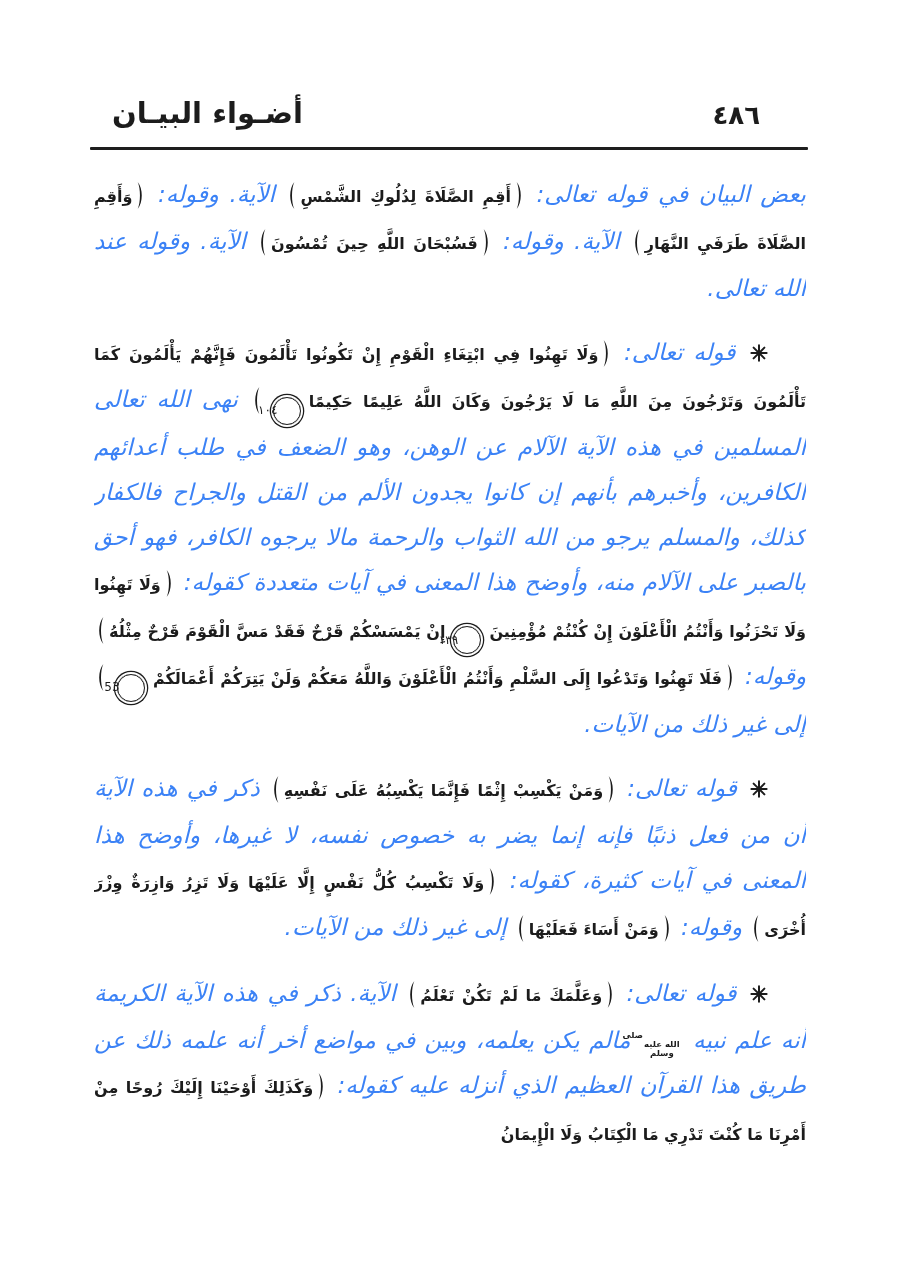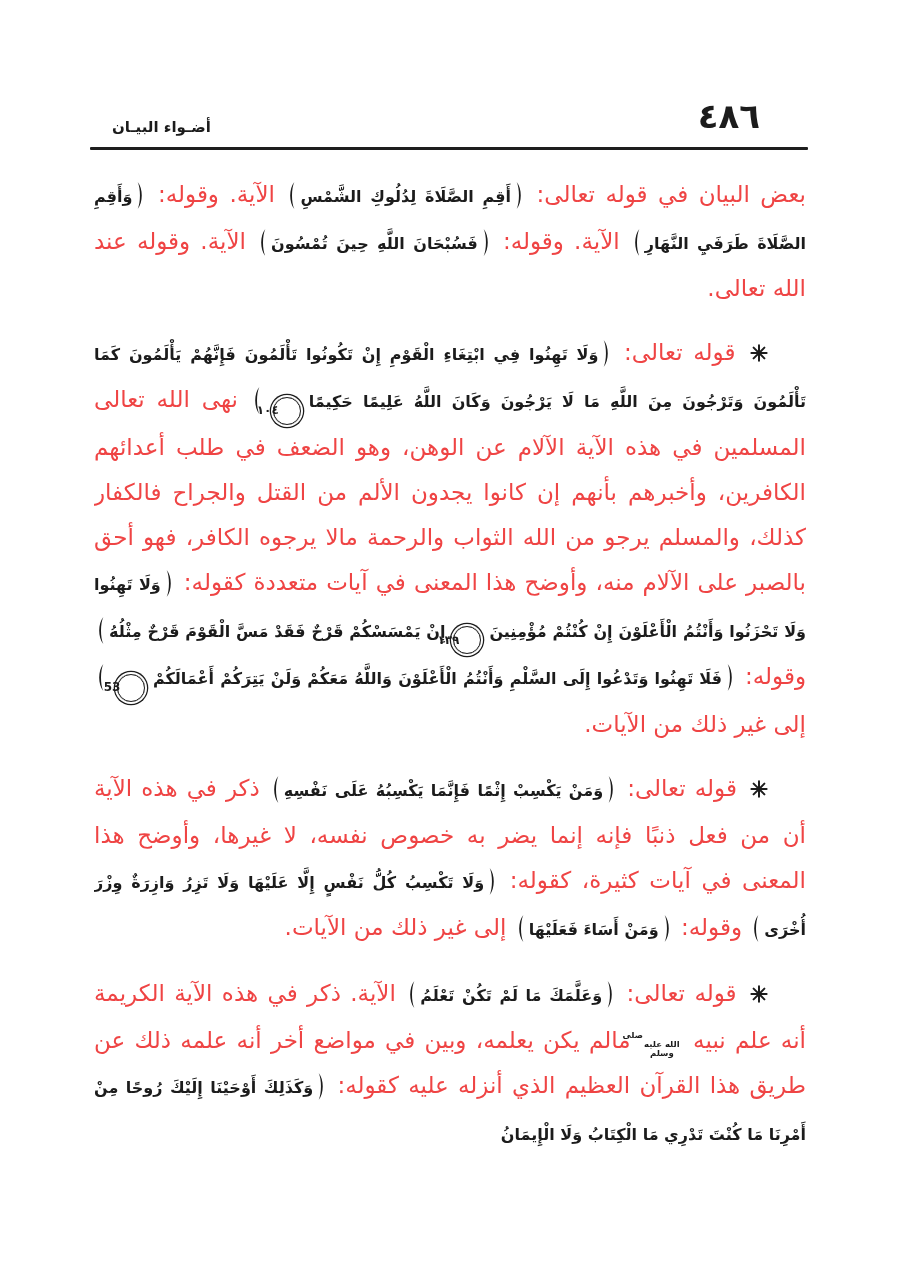--- a/index.html
+++ b/index.html
@@ -11,47 +11,47 @@
     overflow:hidden;
     font-family:"DejaVu Sans",sans-serif;
     color:#1c1c1c;
     direction:rtl;
   }
   .header{
     position:absolute;top:96px;right:92px;left:92px;
     display:flex;justify-content:space-between;align-items:flex-end;
     direction:rtl;
   }
-  .pagenum{font-size:34px;font-weight:bold;margin-right:48px;letter-spacing:2px;}
-  .title{font-size:15px;font-weight:bold;margin-left:20px;letter-spacing:.5px;}
+  .pagenum{font-size:26px;font-weight:bold;margin-right:48px;letter-spacing:2px;}
+  .title{font-size:29px;font-weight:bold;margin-left:20px;letter-spacing:.5px;}
   .rule{position:absolute;top:147px;right:92px;left:90px;height:3px;background:#1e1e1e;border-radius:1px;}
   .content{
     position:absolute;top:172px;right:94px;left:94px;bottom:70px;
     direction:rtl;
     text-align:justify;
     overflow:hidden;
   }
   p.para{
     margin:0 0 19px 0;
     font-size:23px;
     line-height:45px;
   }
   p.para.indent{text-indent:38px;}
-  .t{color:#ef4444;}
+  .t{color:#3b82f6;font-style:italic;}
   .q{font-weight:bold;font-size:16px;letter-spacing:-0.2px;}
   .bracket{display:inline-block;width:11px;height:27px;vertical-align:-7px;margin:0 2px;}
   .bracket svg{width:11px;height:27px;display:block;}
   .star{display:inline-block;width:18px;height:18px;vertical-align:-2px;margin-left:4px;}
   .star svg{width:18px;height:18px;display:block;}
   .aya{
     display:inline-flex;align-items:center;justify-content:center;
     width:26px;height:26px;
     border:1.4px solid #1c1c1c;border-radius:50%;
     box-shadow:0 0 0 2px #ffffff,0 0 0 3.3px #1c1c1c;
-    font-size:12px;font-weight:bold;
+    font-size:12px;font-weight:normal;
     margin:0 8px;vertical-align:-7px;
     letter-spacing:0;
   }
   .saw{
     display:inline-block;width:38px;
     font-size:8.5px;line-height:9px;font-weight:bold;
     text-align:center;vertical-align:-8px;margin:2px 3px;
   }
 </style>
 </head>

